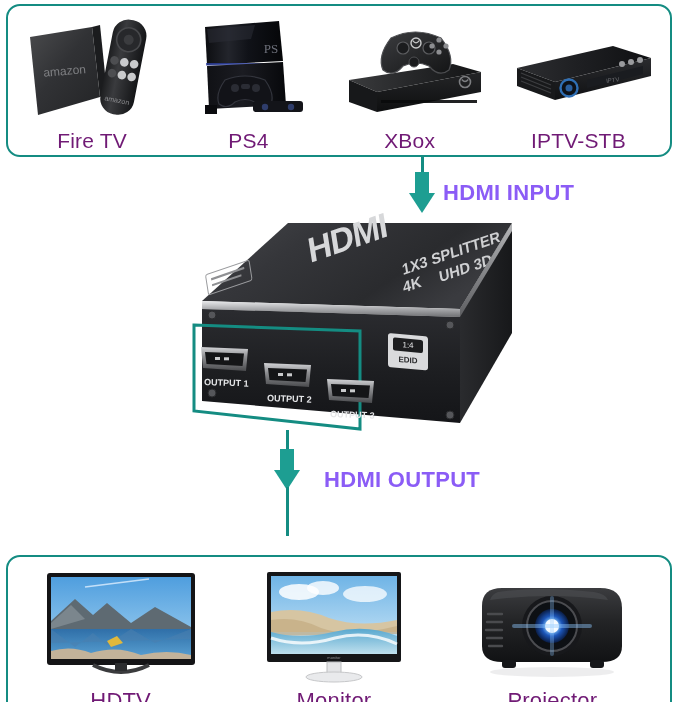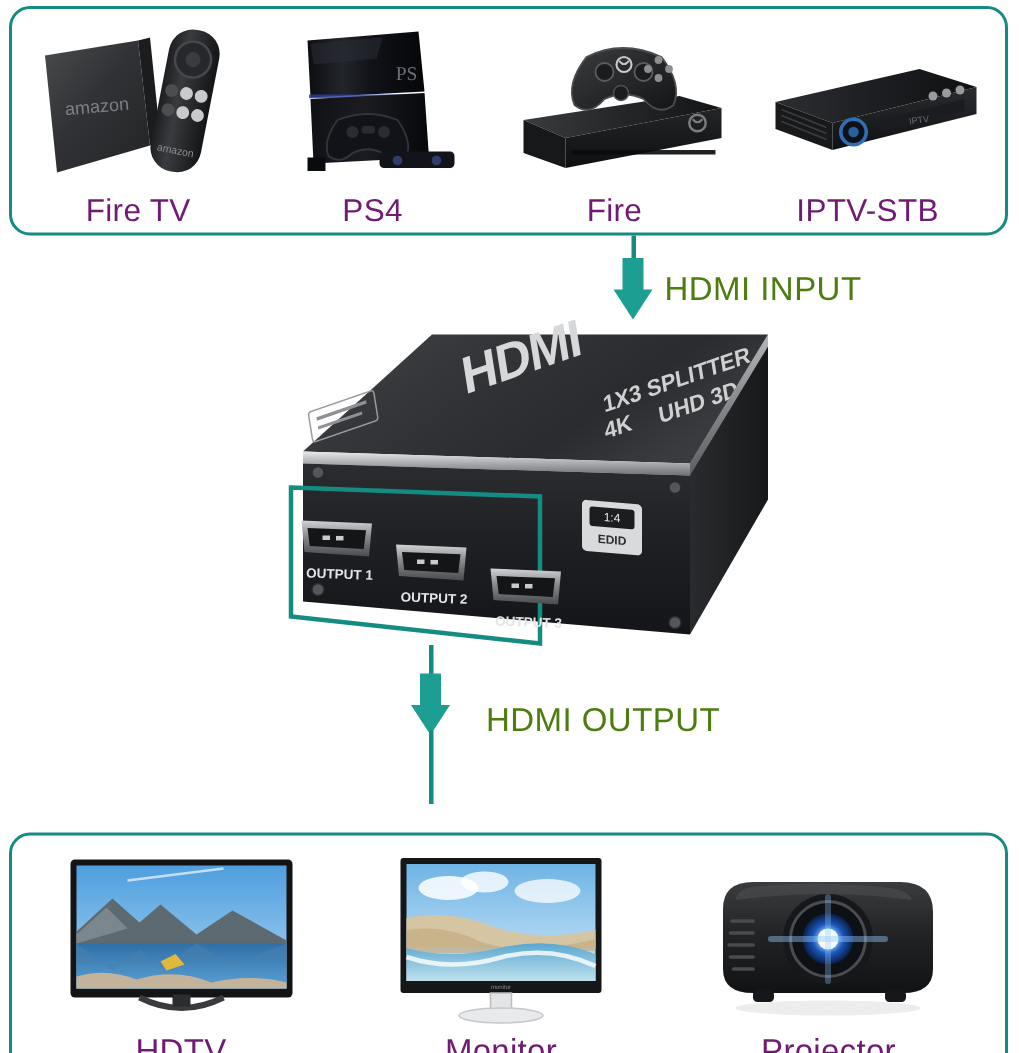--- a/index.html
+++ b/index.html
@@ -55,21 +55,21 @@
     border-right:13px solid transparent;
     border-top:20px solid #1D9E92;
   }
   #in-arrow-stem{left:415px;top:172px;width:14px;height:22px;}
   #in-arrow-head{left:409px;top:193px;}
   #out-arrow-stem{left:280px;top:449px;width:14px;height:22px;}
   #out-arrow-head{left:274px;top:470px;}
 
   .flow-label{
     position:absolute;
-    font-size:22px;font-weight:400;color:#4d7c0f;
+    font-size:22px;font-weight:700;color:#8b5cf6;
     letter-spacing:.3px;white-space:nowrap;
   }
   #in-label{left:443px;top:180px;}
   #out-label{left:324px;top:467px;}
 
   
   #splitter{position:absolute;left:160px;top:205px;width:380px;height:240px;}
 
   
   
@@ -199,21 +199,21 @@
               <circle cx="35" cy="21" r="5" fill="none" stroke="#c9cacb" stroke-width="1.4"></circle>
               <path d="M31.8 18.6 q3.2 4.4 6.4 0" stroke="#c9cacb" stroke-width="1.2" fill="none"></path>
               <circle cx="33" cy="40" r="5" fill="#1b1c1e" stroke="#4e4f52" stroke-width="1"></circle>
               <circle cx="58" cy="18" r="2.6" fill="#8d8e91"></circle>
               <circle cx="65" cy="24" r="2.6" fill="#8d8e91"></circle>
               <circle cx="58" cy="30" r="2.6" fill="#8d8e91"></circle>
               <circle cx="51" cy="24" r="2.6" fill="#8d8e91"></circle>
             </g>
           </svg>
         </div>
-        <div class="dev-label">Fire</div>
+        <div class="dev-label">XBox</div>
       </div>
 
       <div class="dev" style="width:165px">
         <div class="dev-art">
           <svg width="155" height="92" viewBox="0 0 155 92">
             <defs>
               <linearGradient id="stbtop" x1="0" y1="0" x2="1" y2="0">
                 <stop offset="0" stop-color="#2d2e31"></stop>
                   <stop offset=".5" stop-color="#1d1e21"></stop>
                 <stop offset="1" stop-color="#0f1012"></stop>

